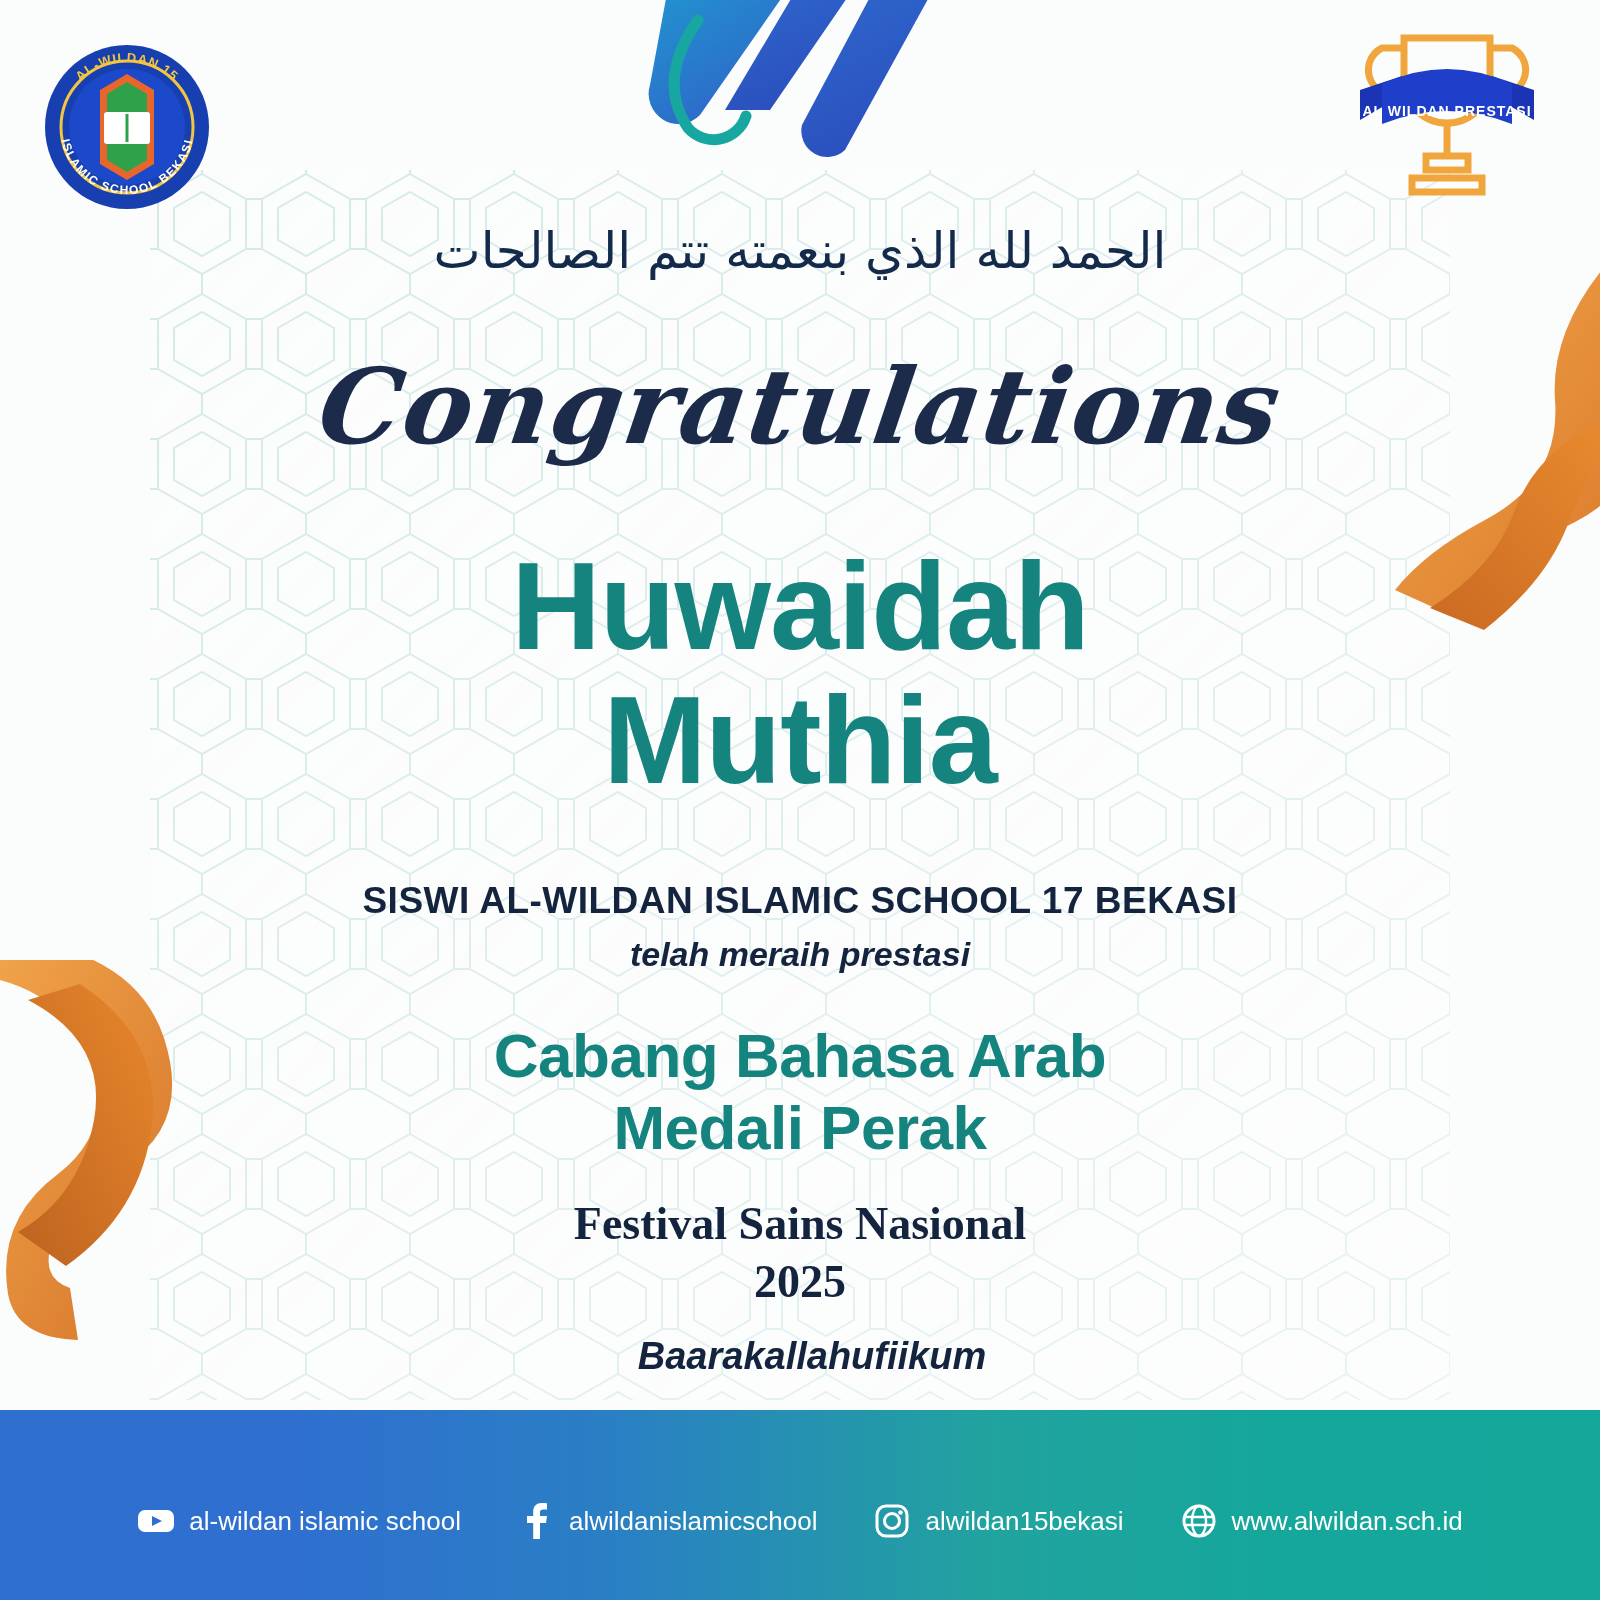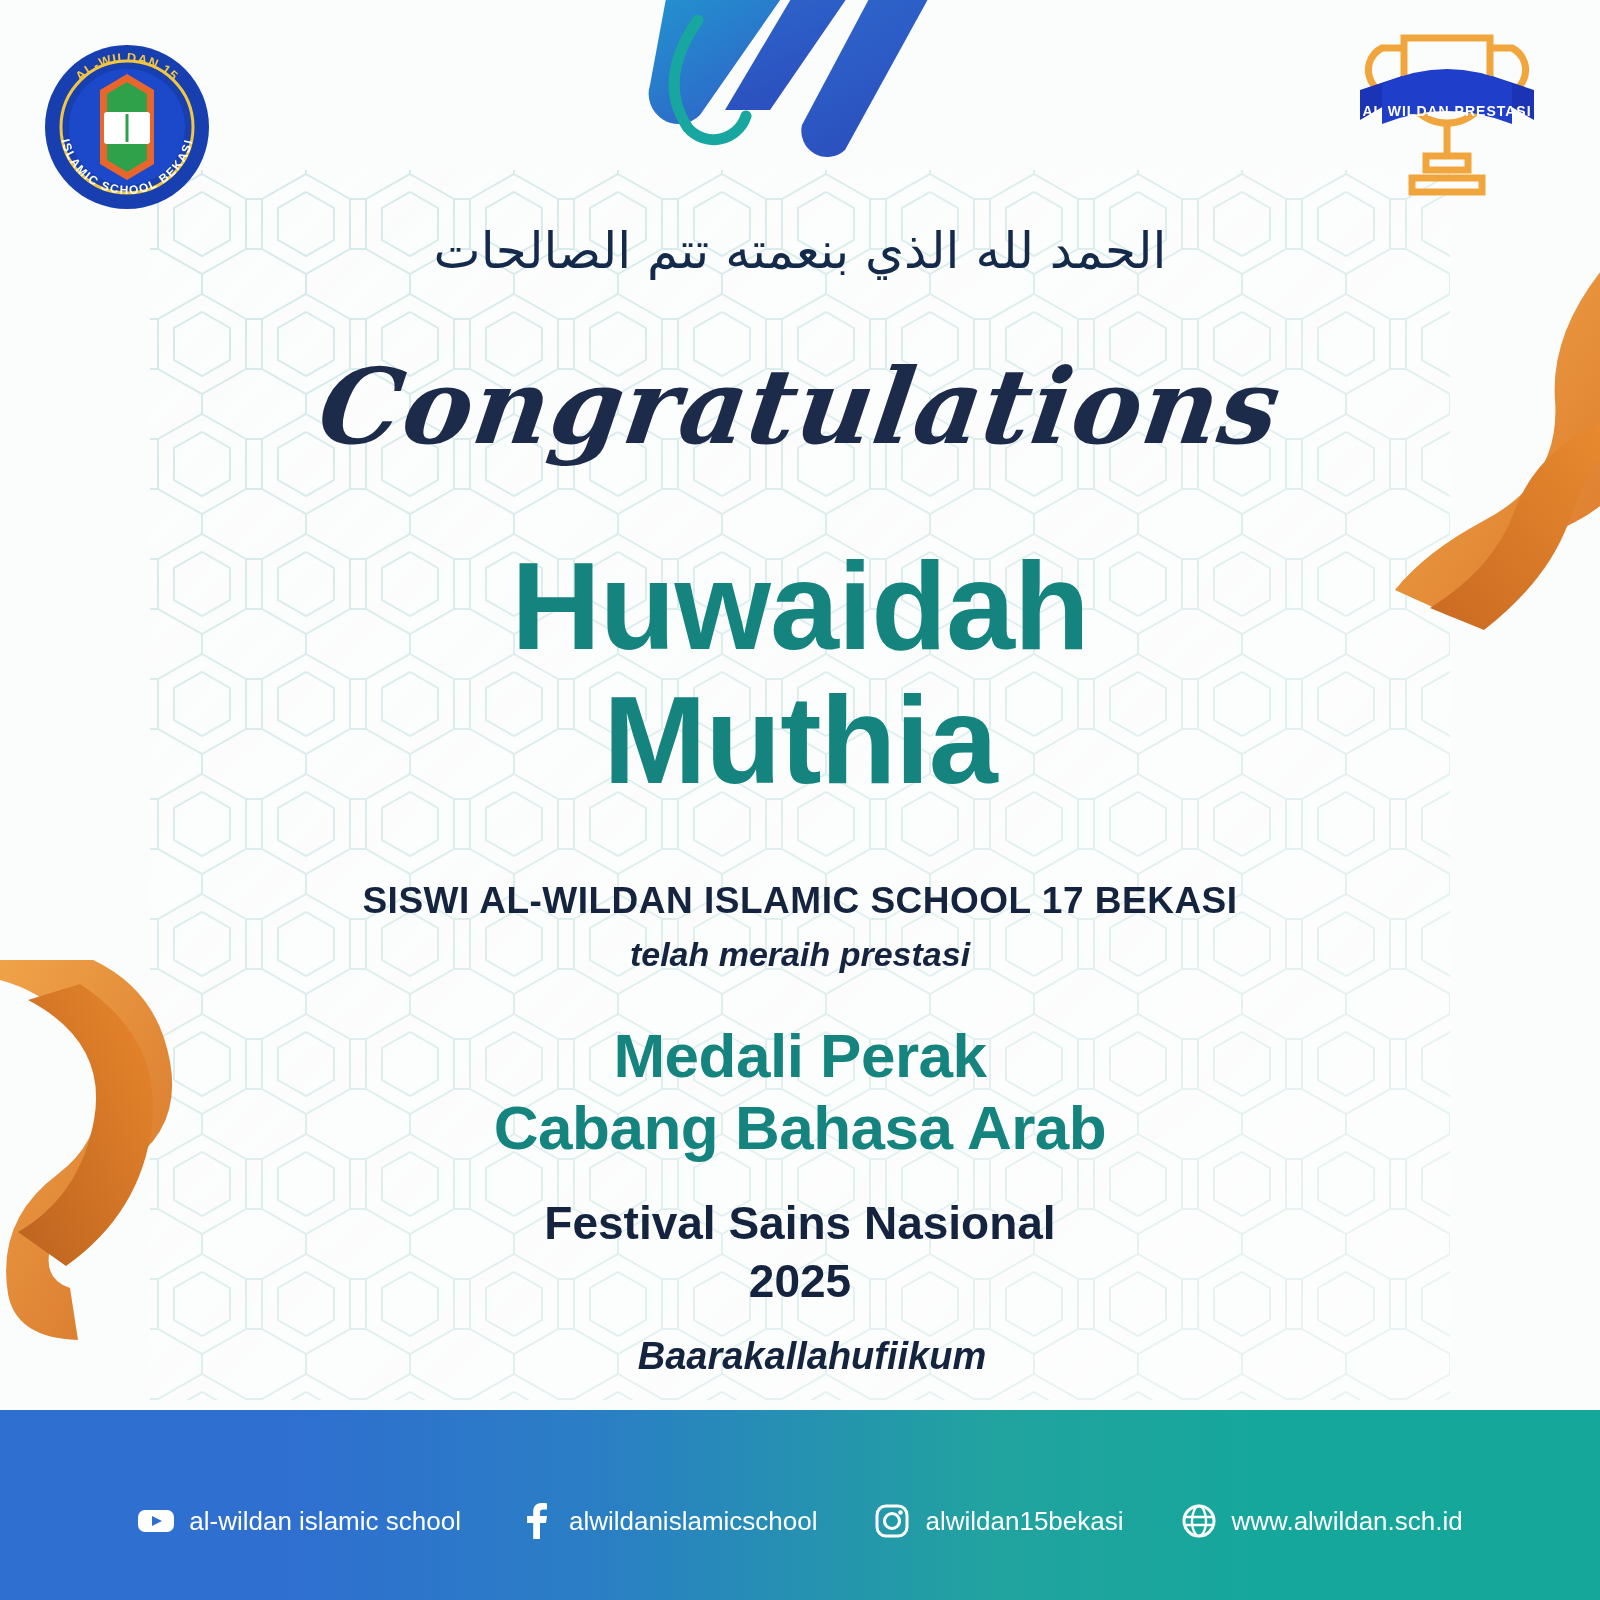--- a/index.html
+++ b/index.html
@@ -111,20 +111,21 @@
     line-height: 1.16;
     color: #15847e;
     letter-spacing: -.5px;
   }
   .event {
     position: absolute; top: 1195px; left: 0; width: 1600px;
     font-size: 46px;
     font-weight: bold;
     line-height: 1.25;
     color: #14243f;
+    font-family: Liberation Serif, serif;
   }
   .closing {
     position: absolute; top: 1335px; left: 12px; width: 1600px;
     font-size: 38px;
     font-style: italic;
     font-weight: bold;
     color: #14243f;
   }
 
   
@@ -263,22 +264,22 @@
   <div class="content">
     <div class="arabic">الحمد لله الذي بنعمته تتم الصالحات</div>
     <div class="congrats">Congratulations</div>
     <div class="winner">
       <div>Huwaidah</div>
       <div>Muthia</div>
     </div>
     <div class="role">SISWI AL-WILDAN ISLAMIC SCHOOL 17 BEKASI</div>
     <div class="subrole">telah meraih prestasi</div>
     <div class="award">
+      <div>Cabang Bahasa Arab</div>
       <div>Medali Perak</div>
-      <div>Cabang Bahasa Arab</div>
     </div>
     <div class="event">
       <div>Festival Sains Nasional</div>
       <div>2025</div>
     </div>
     <div class="closing">Baarakallahufiikum</div>
   </div>
 
   <div class="footer">
 

